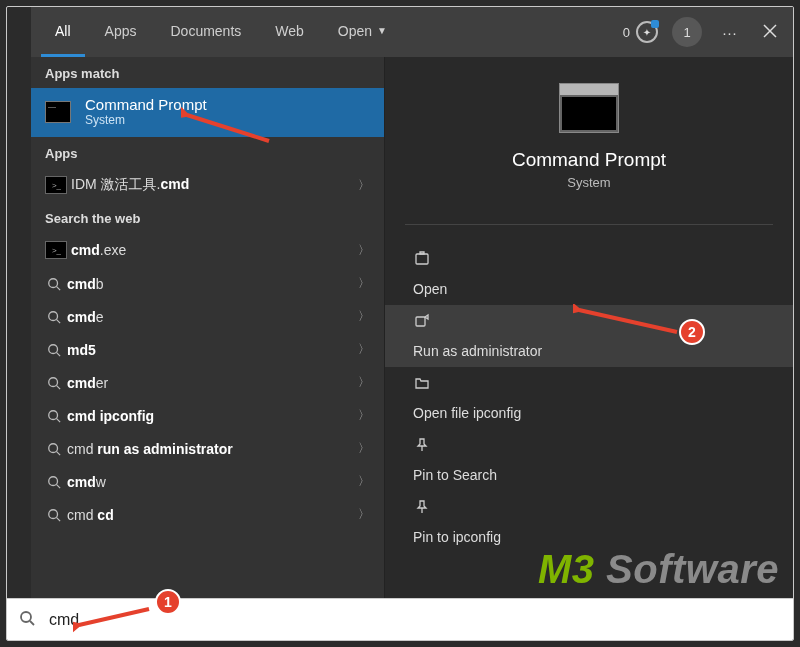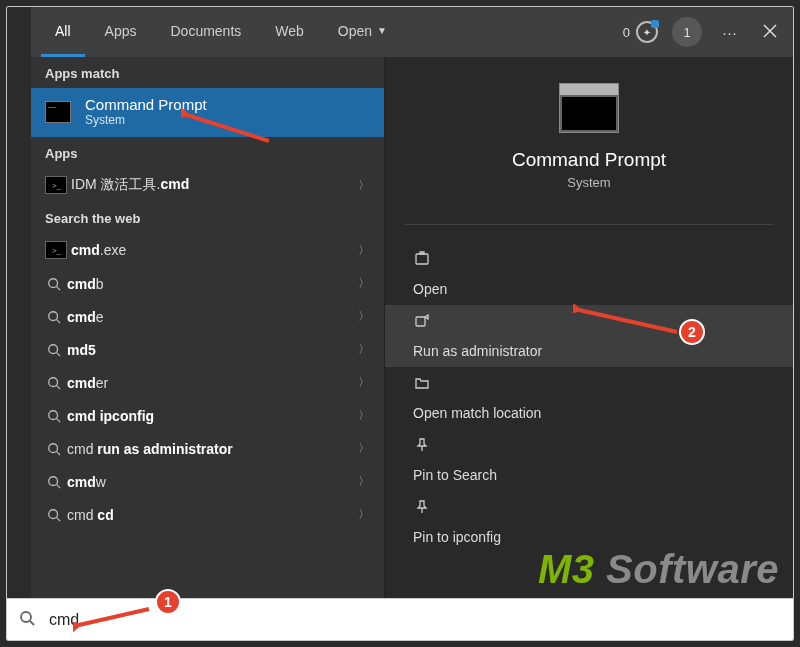--- a/index.html
+++ b/index.html
@@ -352,21 +352,21 @@
             </svg>
           </span>
         <span>Run as administrator</span>
       </div>
       <div class="action">
         <span class="ic">
             <svg viewBox="0 0 16 16">
               <path d="M2 4h4l1 2h7v7H2z"></path>
             </svg>
           </span>
-        <span>Open match location</span>
+        <span>Open file ipconfig</span>
       </div>
       <div class="action">
         <span class="ic">
             <svg viewBox="0 0 16 16">
               <path d="M6 2h4v5l2 2H4l2-2z"></path>
               <line x1="8" y1="9" x2="8" y2="14"></line>
             </svg>
           </span>
         <span>Pin to Search</span>
       </div>

